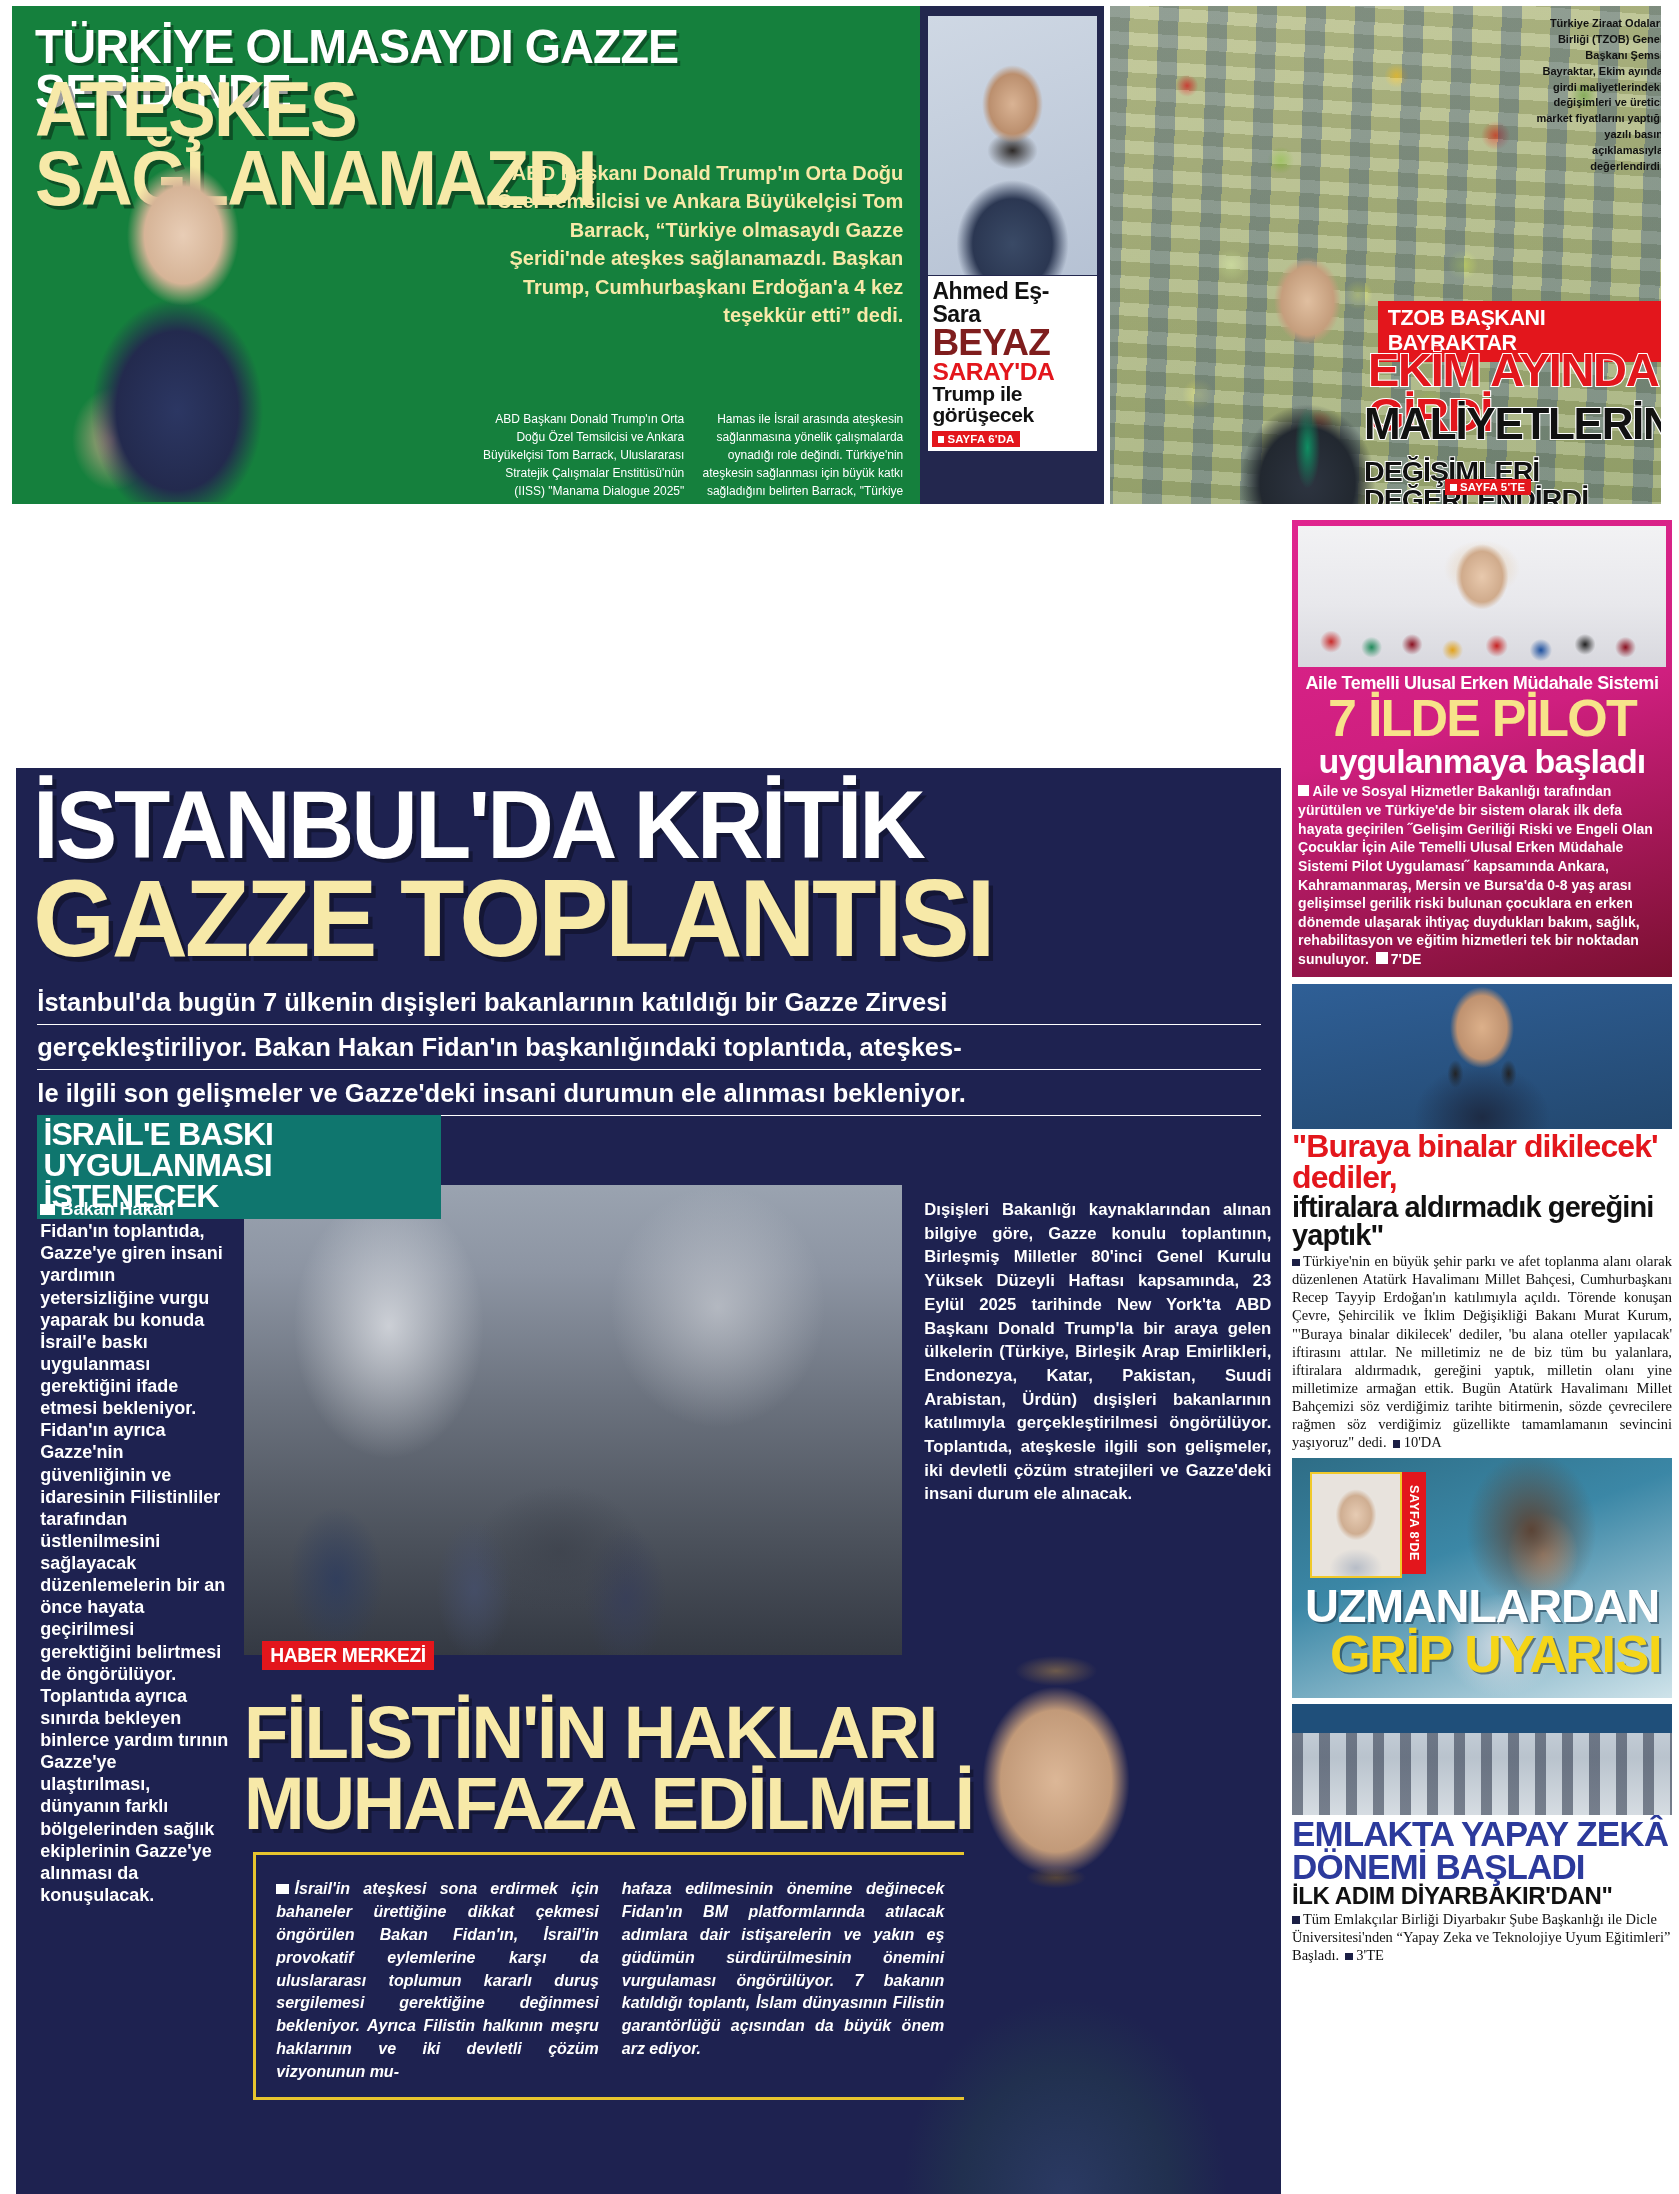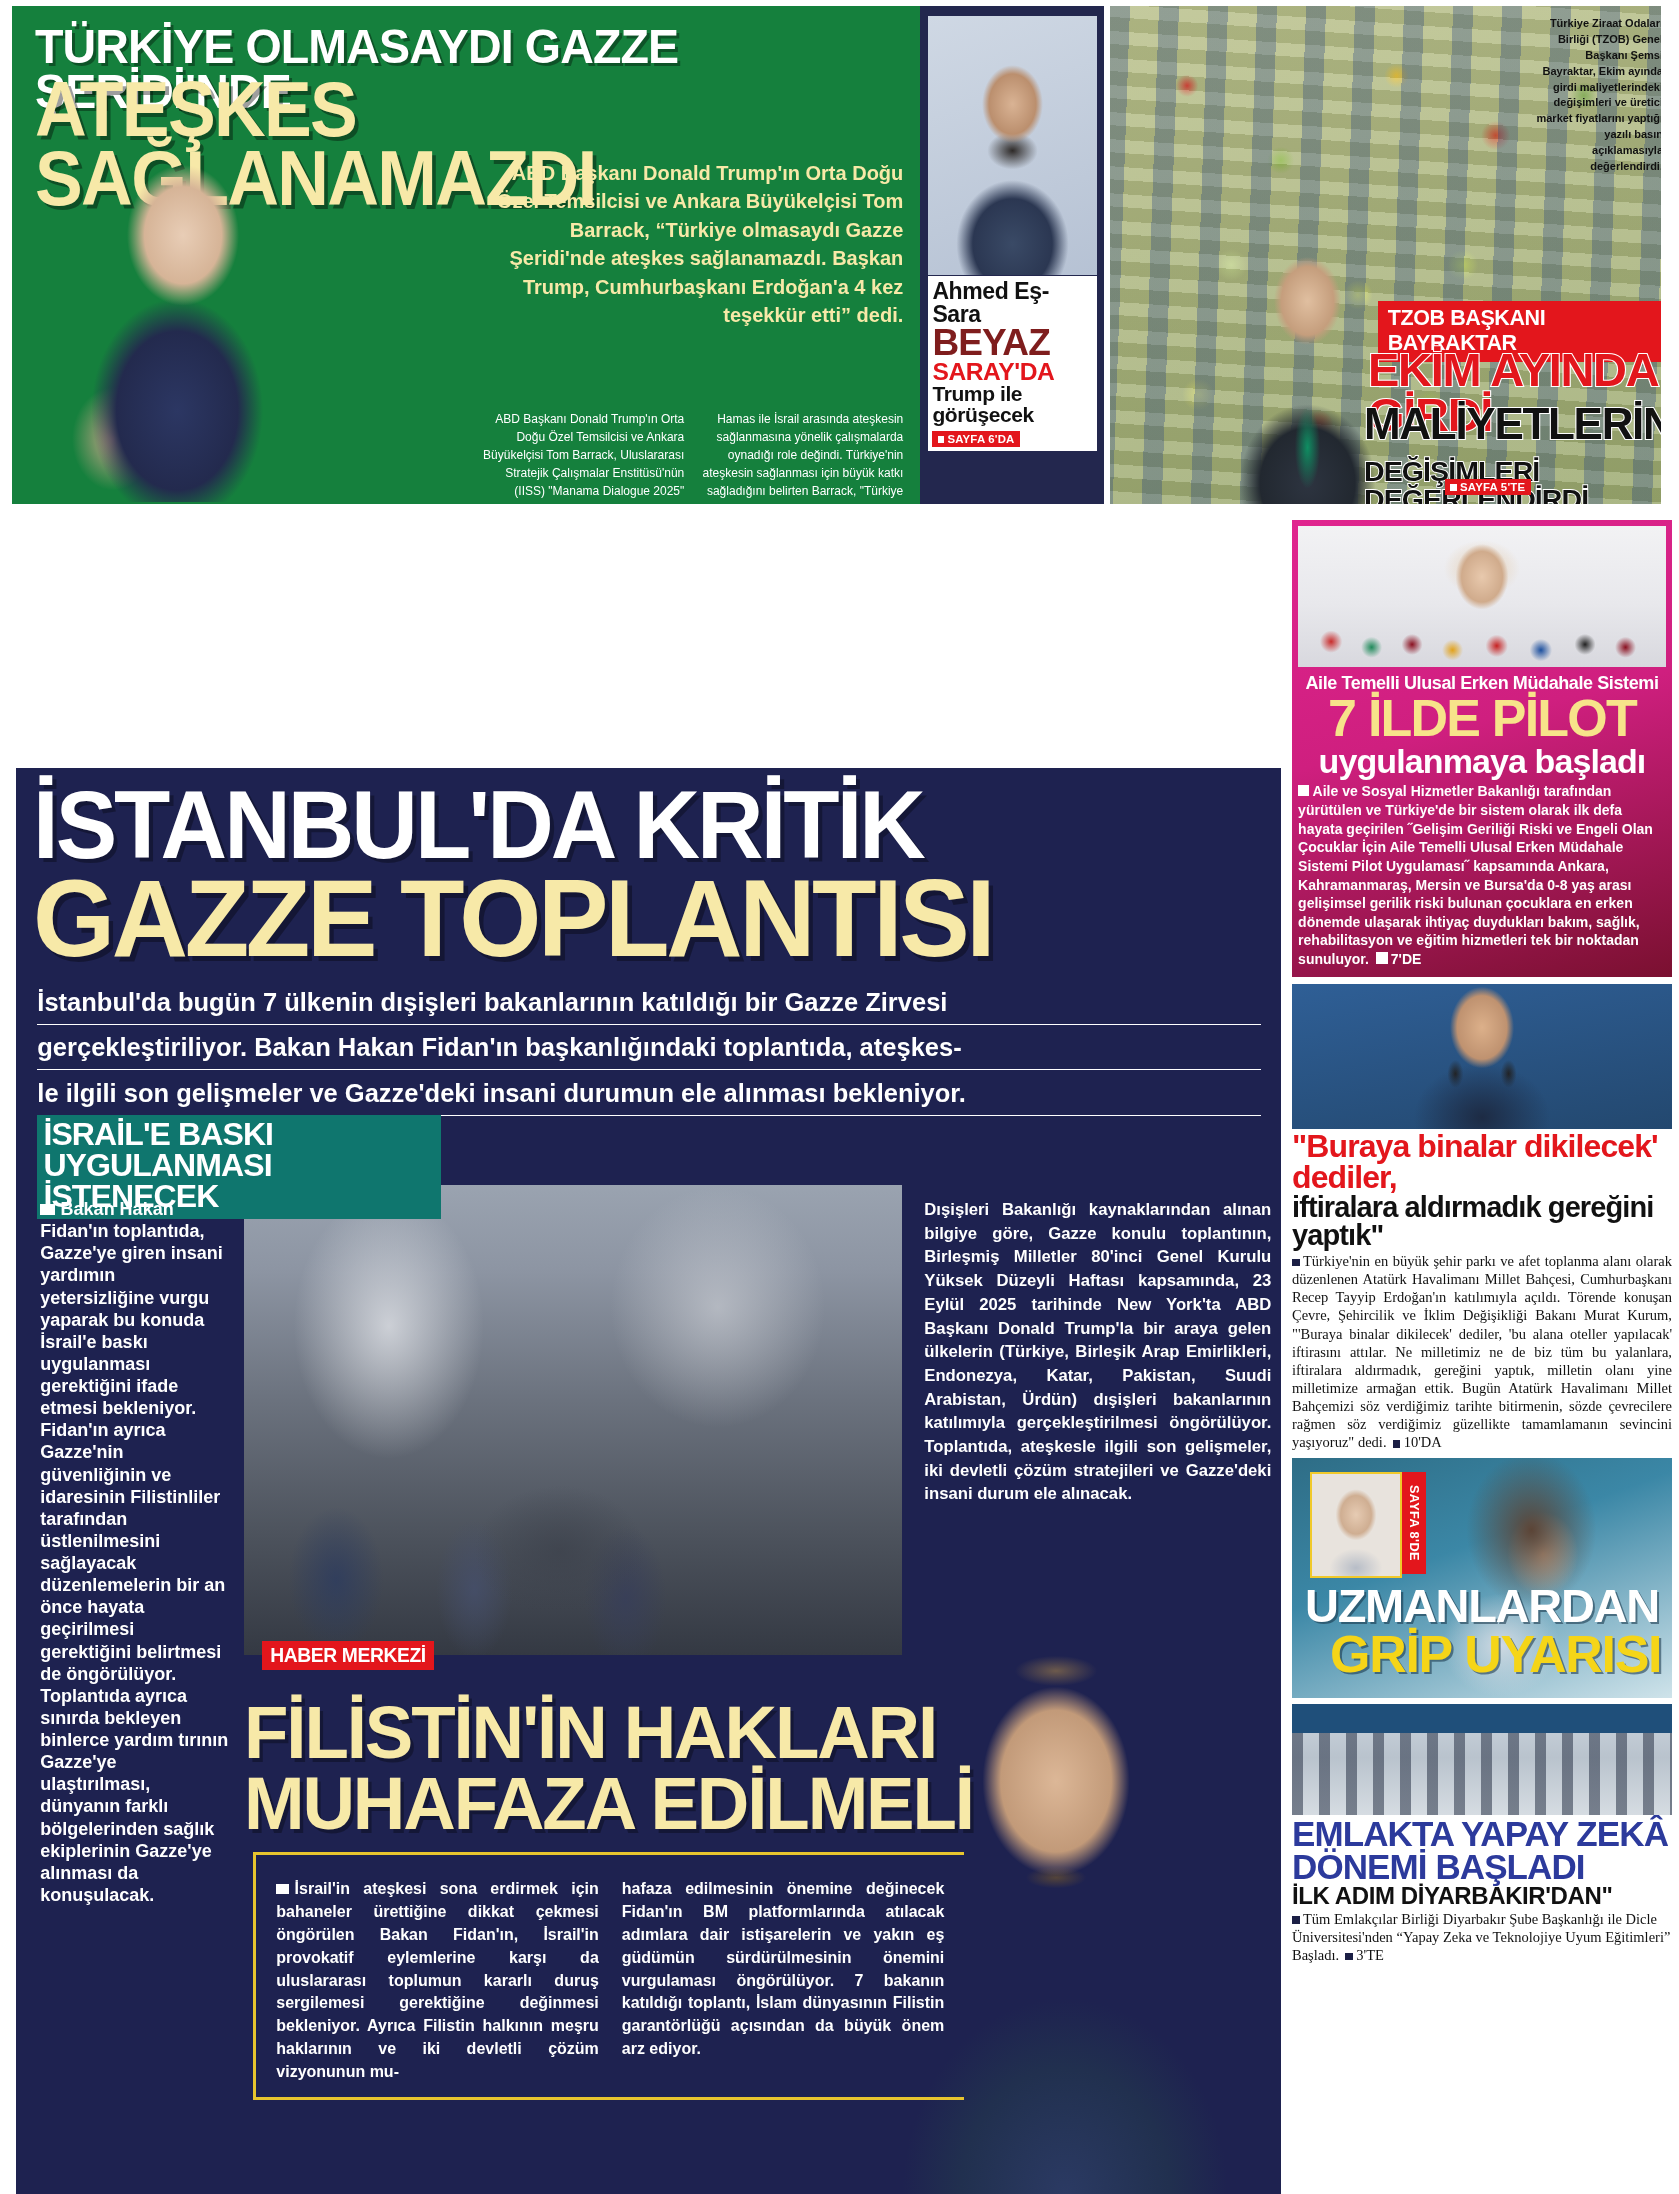--- a/index.html
+++ b/index.html
@@ -125,21 +125,21 @@
       transform:scaleX(0.97);transform-origin:left top;text-shadow:3.5px 3.5px 0 rgba(0,0,0,.3);}
   #fil-h2{left:228px;top:1001px;width:772px;font-size:75px;line-height:0.92;font-weight:bold;color:#f7e9a8;letter-spacing:-2.2px;
       transform:scaleX(0.97);transform-origin:left top;text-shadow:3.5px 3.5px 0 rgba(0,0,0,.3);}
   #fidan{left:825px;top:834px;width:448px;height:689px;overflow:hidden;
     background:
       radial-gradient(ellipse 92px 118px at 48% 26%,#dcb797 0%,#c29a79 60%,rgba(0,0,0,0) 80%),
       radial-gradient(ellipse 57px 21px at 48% 10%,#6d5a4c 0%,rgba(0,0,0,0) 72%),
       radial-gradient(ellipse 42px 15px at 48% 40%,#54443a 0%,rgba(0,0,0,0) 72%),
       radial-gradient(ellipse 189px 228px at 50% 86%,#2b3a63 0%,#21304f 55%,rgba(0,0,0,0) 86%);}
   #quotebox{left:237px;top:1084px;width:711px;border:3.1px solid #e8c52e;border-right:none;padding:23px 20px 13px;}
-  #qb-cols{display:flex;gap:23px;}
+  #qb-cols{display:flex;gap:23px;font-style:italic;}
   #qb-cols>div{flex:1;font-size:16px;line-height:1.43;font-weight:bold;color:#fff;text-align:justify;}
 
   
   #side{left:1292px;top:520px;width:380px;}
   #pilot{background:linear-gradient(165deg,#e0258f 0%,#cf1f7f 45%,#7a1030 100%);padding:6.1px 6.1px 8px;}
   #pilot-photo{width:368px;height:141px;overflow:hidden;
     background:
       linear-gradient(180deg,#f2f2f4 0%,#e8e8ec 55%,#d8d8de 100%);position:relative;}
   #pilot-photo::after{content:"";position:absolute;inset:0;
     background:

